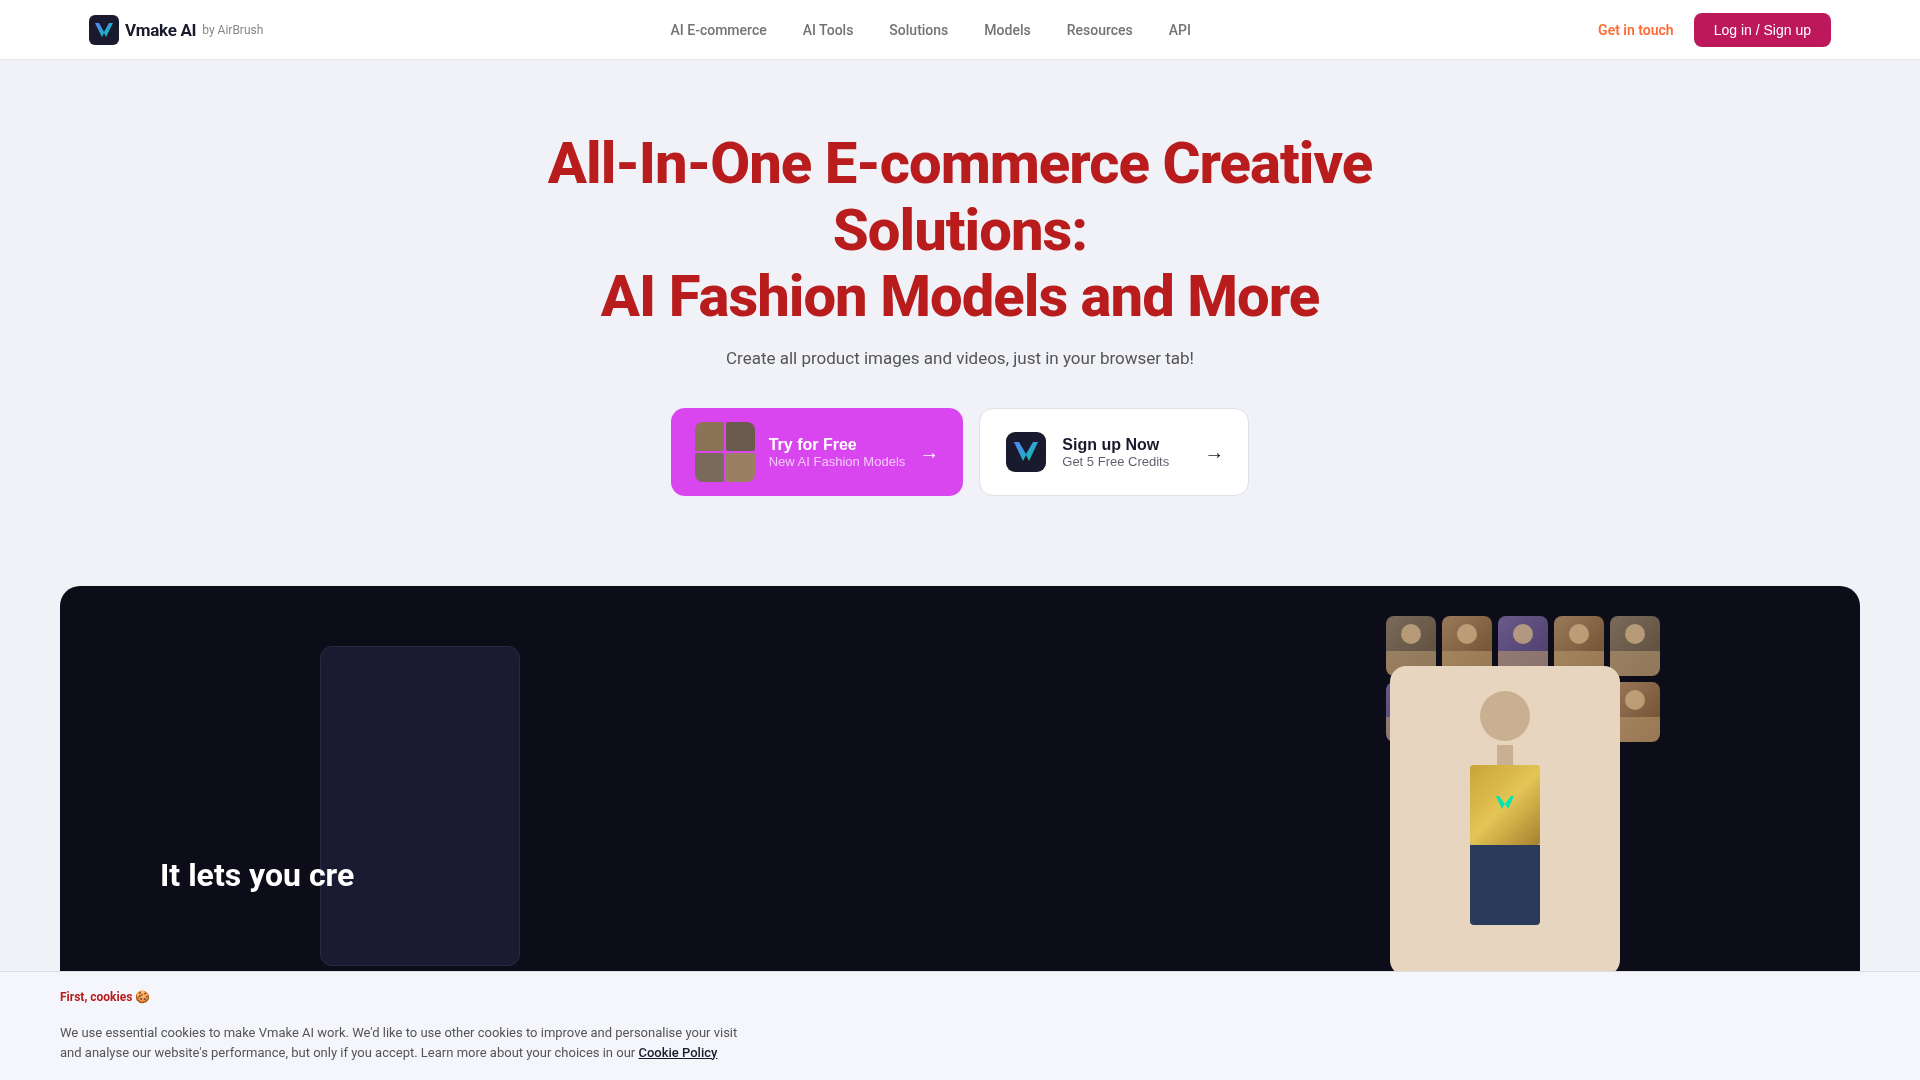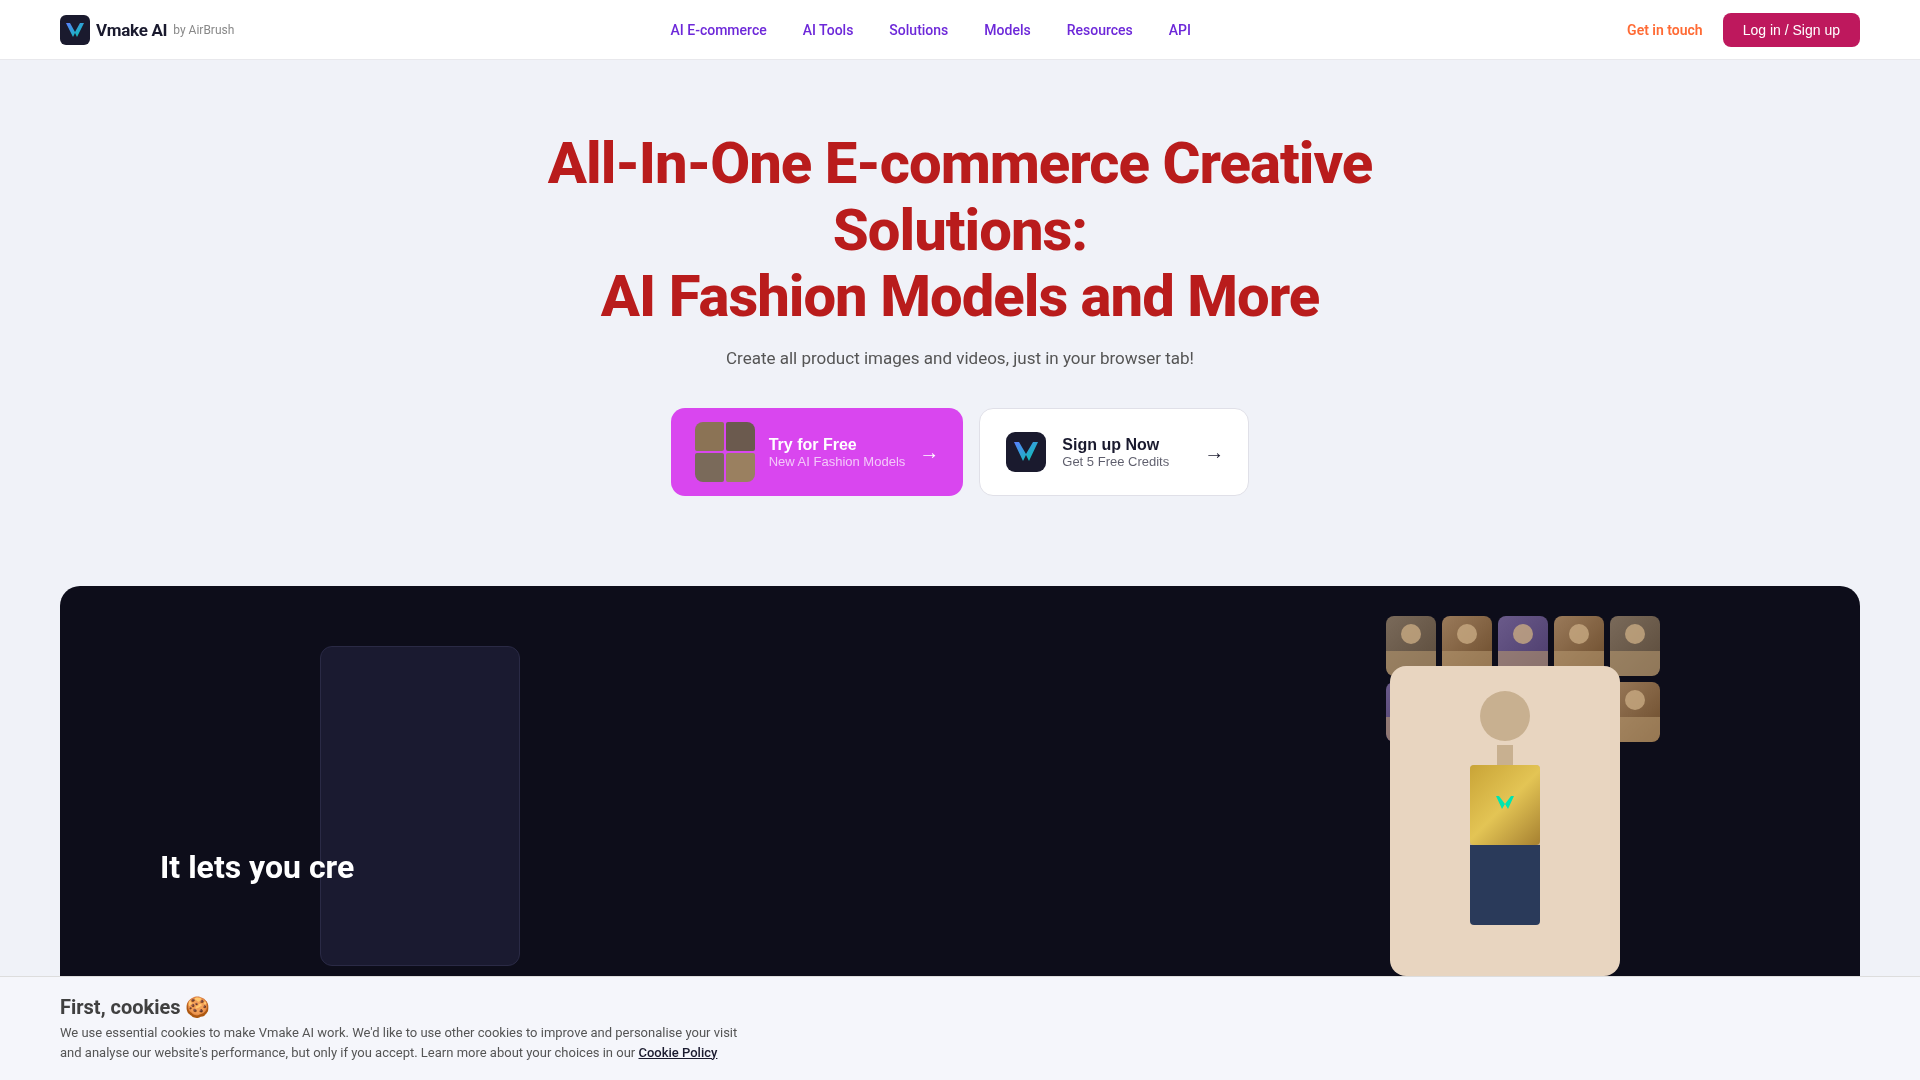--- a/index.html
+++ b/index.html
@@ -9,21 +9,21 @@
       min-height: 1080px;
       overflow-x: hidden;
     }
 
     
     .navbar {
       background: #fff;
       display: flex;
       align-items: center;
       justify-content: space-between;
-      padding: 0 60px;
+      padding: 0 89px;
       height: 60px;
       border-bottom: 1px solid #e8e8ec;
       position: relative;
       z-index: 10;
     }
     .navbar-left {
       display: flex;
       align-items: center;
       gap: 8px;
     }
@@ -48,21 +48,21 @@
       font-weight: 400;
     }
     .navbar-nav {
       display: flex;
       align-items: center;
       gap: 36px;
       list-style: none;
     }
     .navbar-nav li a {
       text-decoration: none;
-      color: #6d28d9;
+      color: #737373;
       font-size: 14px;
       font-weight: 500;
       transition: color 0.2s;
     }
     .navbar-right {
       display: flex;
       align-items: center;
       gap: 20px;
     }
     .btn-get-in-touch {
@@ -313,21 +313,21 @@
       height: 80px;
       background: #2a3a5a;
       margin: 0 auto;
       border-radius: 0 0 4px 4px;
     }
 
     
     .demo-text {
       position: absolute;
       left: 100px;
-      bottom: 120px;
+      bottom: 112px;
       color: #fff;
       font-size: 32px;
       font-weight: 700;
     }
 
     
     .floating-card {
       position: absolute;
       left: 260px;
       top: 60px;
@@ -347,24 +347,24 @@
       background: #f5f6fb;
       border-top: 1px solid #ddd;
       padding: 18px 60px;
       display: flex;
       align-items: center;
       justify-content: space-between;
       z-index: 100;
     }
     .cookie-left {}
     .cookie-title {
-      font-size: 20px;
+      font-size: 12px;
       font-weight: 700;
-      color: #404040;
-      margin-bottom: 4px;
+      color: #b91c1c;
+      margin-bottom: 19px;
     }
     .cookie-desc {
       font-size: 13px;
       color: #555;
       max-width: 700px;
       line-height: 1.5;
     }
     .cookie-link {
       color: #1a1a2e;
       font-weight: 500;

